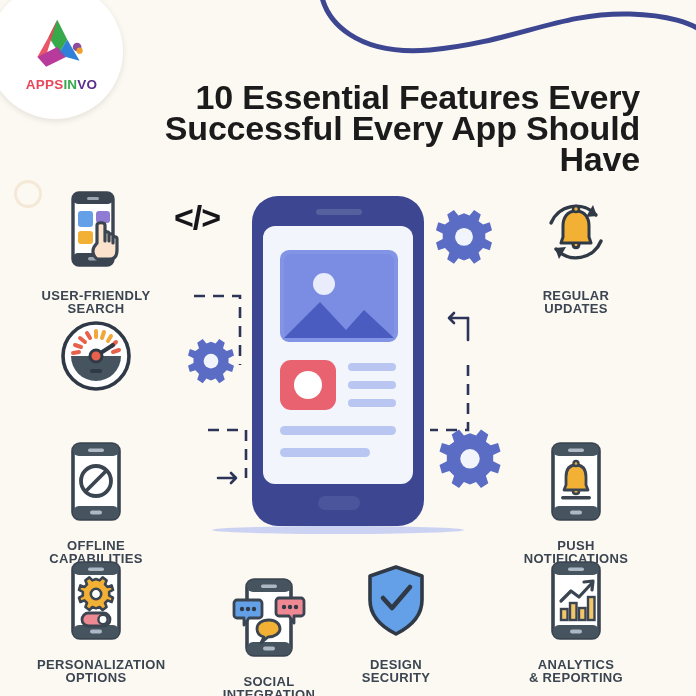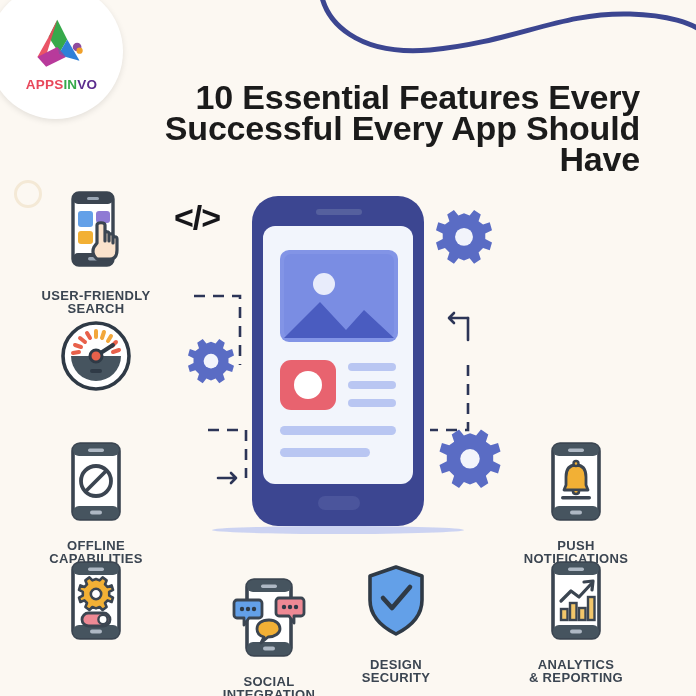--- a/index.html
+++ b/index.html
@@ -232,22 +232,43 @@
         <rect x="23" y="6.5" width="16" height="3.4" rx="1.7" fill="#AEB8C4"></rect>
         <rect x="25" y="68.5" width="12" height="4" rx="2" fill="#AEB8C4"></rect>
         <g transform="translate(31,33)">
           <path d="M0,-15 L3.6,-13.6 L6.6,-16.6 L10.6,-13.6 L9,-9.6 L11.6,-7 L15.6,-8.6 L17,-4.2 L13.2,-2.2 L13.2,1.6 L17,3.6 L15.6,8 L11.6,6.4 L9,9 L10.6,13 L6.6,16 L3.6,13 L0,14.4 L-3.6,13 L-6.6,16 L-10.6,13 L-9,9 L-11.6,6.4 L-15.6,8 L-17,3.6 L-13.2,1.6 L-13.2,-2.2 L-17,-4.2 L-15.6,-8.6 L-11.6,-7 L-9,-9.6 L-10.6,-13.6 L-6.6,-16.6 L-3.6,-13.6 Z" fill="#F2B035" stroke="#3B4551" stroke-width="2.6" stroke-linejoin="round"></path>
           <circle cx="0" cy="0" r="5.2" fill="#fff" stroke="#3B4551" stroke-width="2.6"></circle>
         </g>
         <rect x="17" y="52" width="28" height="13" rx="6.5" fill="#EE8994" stroke="#3B4551" stroke-width="2.8"></rect>
         <circle cx="38" cy="58.5" r="4.6" fill="#fff" stroke="#3B4551" stroke-width="2.4"></circle>
       </svg>
     </div>
-  </div>
-
+    <div class="lab">
+      <span>PERSONALIZATION</span><br><span>OPTIONS</span>
+    </div>
+  </div>
+
+  <div class="feat" id="f-upd">
+    <div class="ico">
+      <svg width="78" height="78" viewBox="0 0 78 78">
+        <g stroke="#2F3A46" stroke-width="3.4" fill="none" stroke-linecap="round">
+          <path d="M59,22 A27,27 0 0 0 14,30"></path>
+          <path d="M19,56 A27,27 0 0 0 64,48"></path>
+        </g>
+        <path d="M56,12 L60,23 L49,24 Z" fill="#2F3A46"></path>
+        <path d="M22,66 L18,55 L29,54 Z" fill="#2F3A46"></path>
+        <path d="M39,18 C30,18 26,25 26,33 L26,44 L24,50 L54,50 L52,44 L52,33 C52,25 48,18 39,18 Z" fill="#F2B035" stroke="#2F3A46" stroke-width="3" stroke-linejoin="round"></path>
+        <path d="M36,51 C36,56 42,56 42,51" fill="#F2B035" stroke="#2F3A46" stroke-width="3"></path>
+        <rect x="36" y="13" width="6" height="6" rx="3" fill="#F2B035" stroke="#2F3A46" stroke-width="2.6"></rect>
+      </svg>
+    </div>
+    <div class="lab">
+      <span>REGULAR</span><br><span>UPDATES</span>
+    </div>
+  </div>
 
 
   <div class="feat" id="f-anal">
     <div class="ico">
       <svg width="62" height="80" viewBox="0 0 62 80">
         <rect x="8" y="2" width="46" height="75" rx="7" fill="#fff" stroke="#3B4551" stroke-width="3.6"></rect>
         <rect x="8" y="2" width="46" height="12" rx="6" fill="#46545F"></rect>
         <rect x="8" y="64" width="46" height="13" rx="6" fill="#46545F"></rect>
         <rect x="23" y="6.5" width="16" height="3.4" rx="1.7" fill="#AEB8C4"></rect>
         <rect x="25" y="68.5" width="12" height="4" rx="2" fill="#AEB8C4"></rect>

